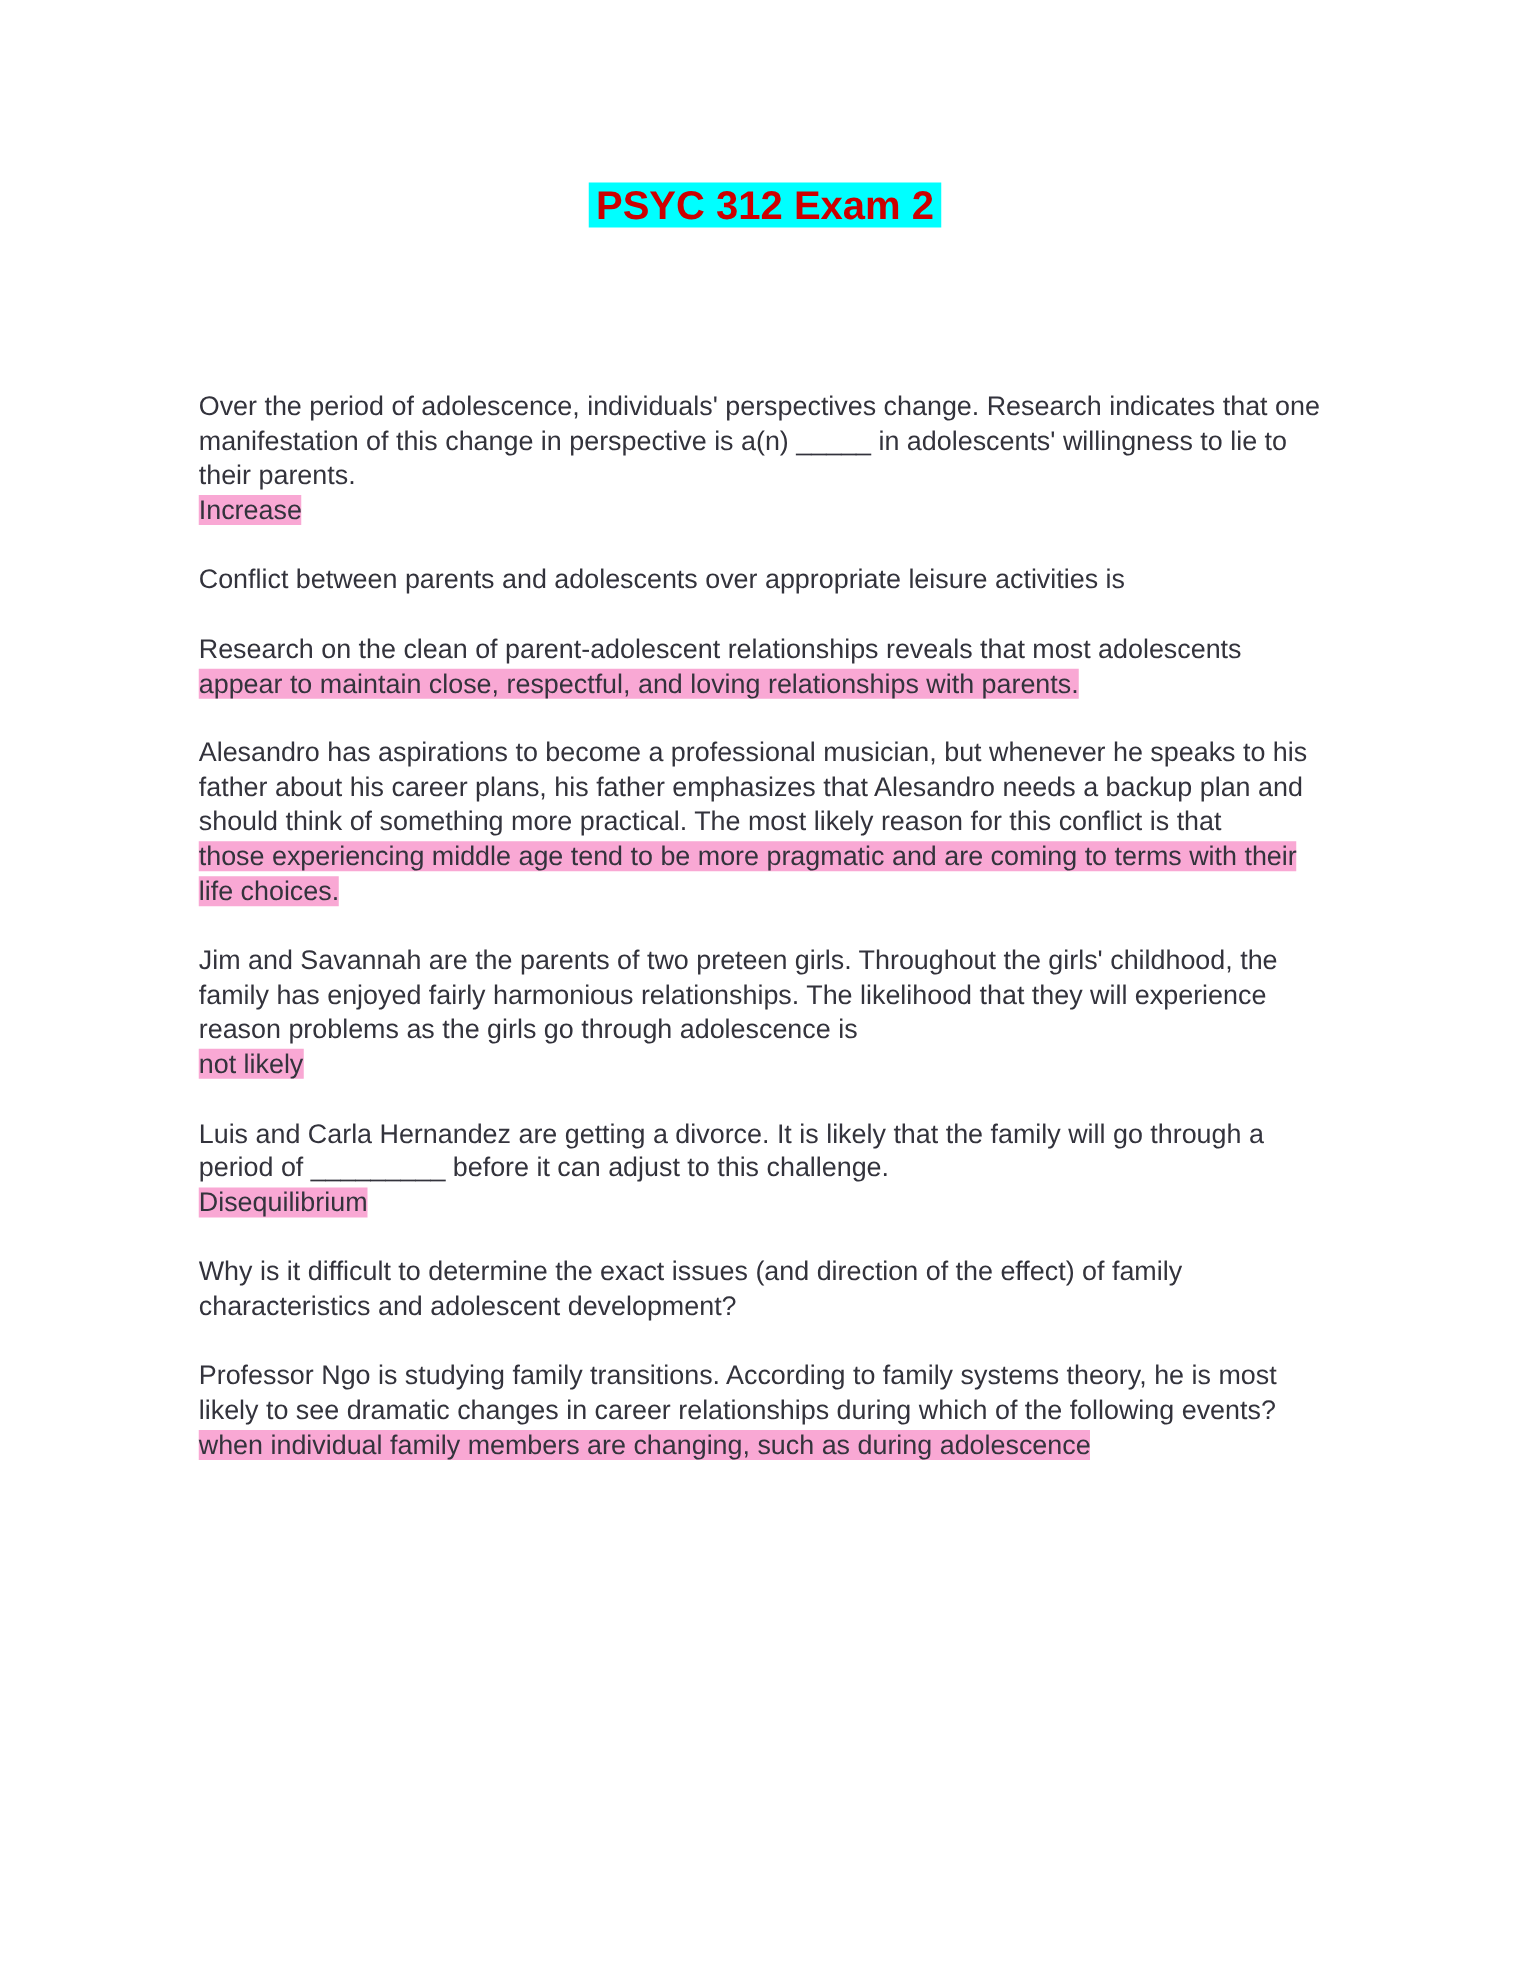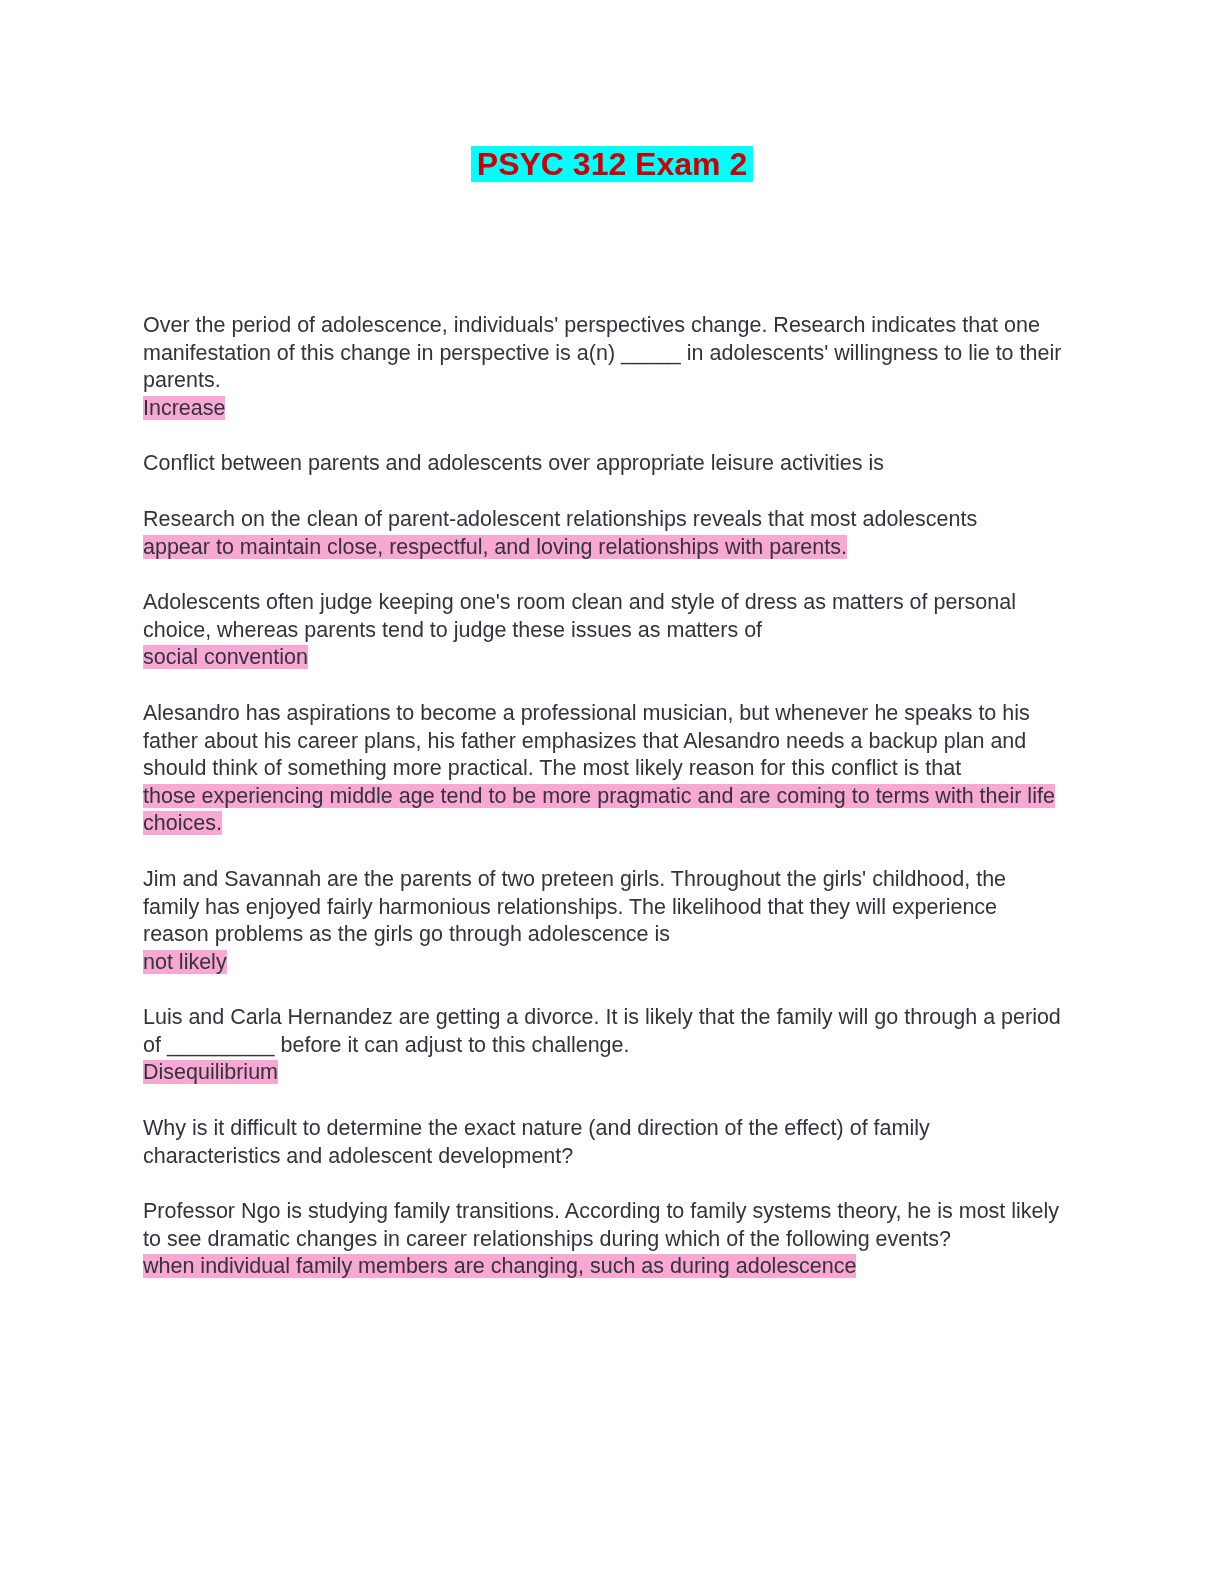--- a/index.html
+++ b/index.html
@@ -32,21 +32,21 @@
     color: #cc0000;
     padding: 0 6px;
   }
   .content {
     margin: 127px 0 0 143px;
     width: 925px;
     font-size: 21.5px;
     line-height: 27.6px;
   }
   .qa-block {
-    margin: 0 0 28px 0;
+    margin: 0 0 28px 16px;
   }
   .question {
     margin: 0;
   }
   .answer-line {
     margin: 0;
   }
   .highlight {
     background: #f9a8d4;
     color: #33333c;
@@ -70,42 +70,38 @@
 
     <div class="qa-block">
       <div class="question">Conflict between parents and adolescents over appropriate leisure activities is</div>
     </div>
 
     <div class="qa-block">
       <div class="question">Research on the clean of parent-adolescent relationships reveals that most adolescents</div>
       <div class="answer-line"><span class="highlight">appear to maintain close, respectful, and loving relationships with parents.</span></div>
     </div>
 
-    <div class="qa-block">
-      <div class="question">Adolescents often judge keeping one's room clean and style of dress as matters of personal choice, whereas parents tend to judge these issues as matters of</div>
-      <div class="answer-line"><span class="highlight">social convention</span></div>
-    </div>
 
     <div class="qa-block">
       <div class="question">Alesandro has aspirations to become a professional musician, but whenever he speaks to his father about his career plans, his father emphasizes that Alesandro needs a backup plan and should think of something more practical. The most likely reason for this conflict is that</div>
       <div class="answer-line"><span class="highlight">those experiencing middle age tend to be more pragmatic and are coming to terms with their life choices.</span></div>
     </div>
 
     <div class="qa-block">
       <div class="question">Jim and Savannah are the parents of two preteen girls. Throughout the girls' childhood, the family has enjoyed fairly harmonious relationships. The likelihood that they will experience reason problems as the girls go through adolescence is</div>
       <div class="answer-line"><span class="highlight">not likely</span></div>
     </div>
 
     <div class="qa-block">
       <div class="question">Luis and Carla Hernandez are getting a divorce. It is likely that the family will go through a period of _________ before it can adjust to this challenge.</div>
       <div class="answer-line"><span class="highlight">Disequilibrium</span></div>
     </div>
 
     <div class="qa-block">
-      <div class="question">Why is it difficult to determine the exact nature (and direction of the effect) of family characteristics and adolescent development?</div>
+      <div class="question">Why is it difficult to determine the exact issues (and direction of the effect) of family characteristics and adolescent development?</div>
     </div>
 
     <div class="qa-block">
       <div class="question">Professor Ngo is studying family transitions. According to family systems theory, he is most likely to see dramatic changes in career relationships during which of the following events?</div>
       <div class="answer-line"><span class="highlight">when individual family members are changing, such as during adolescence</span></div>
     </div>
 
   </div>
 </div>
 

